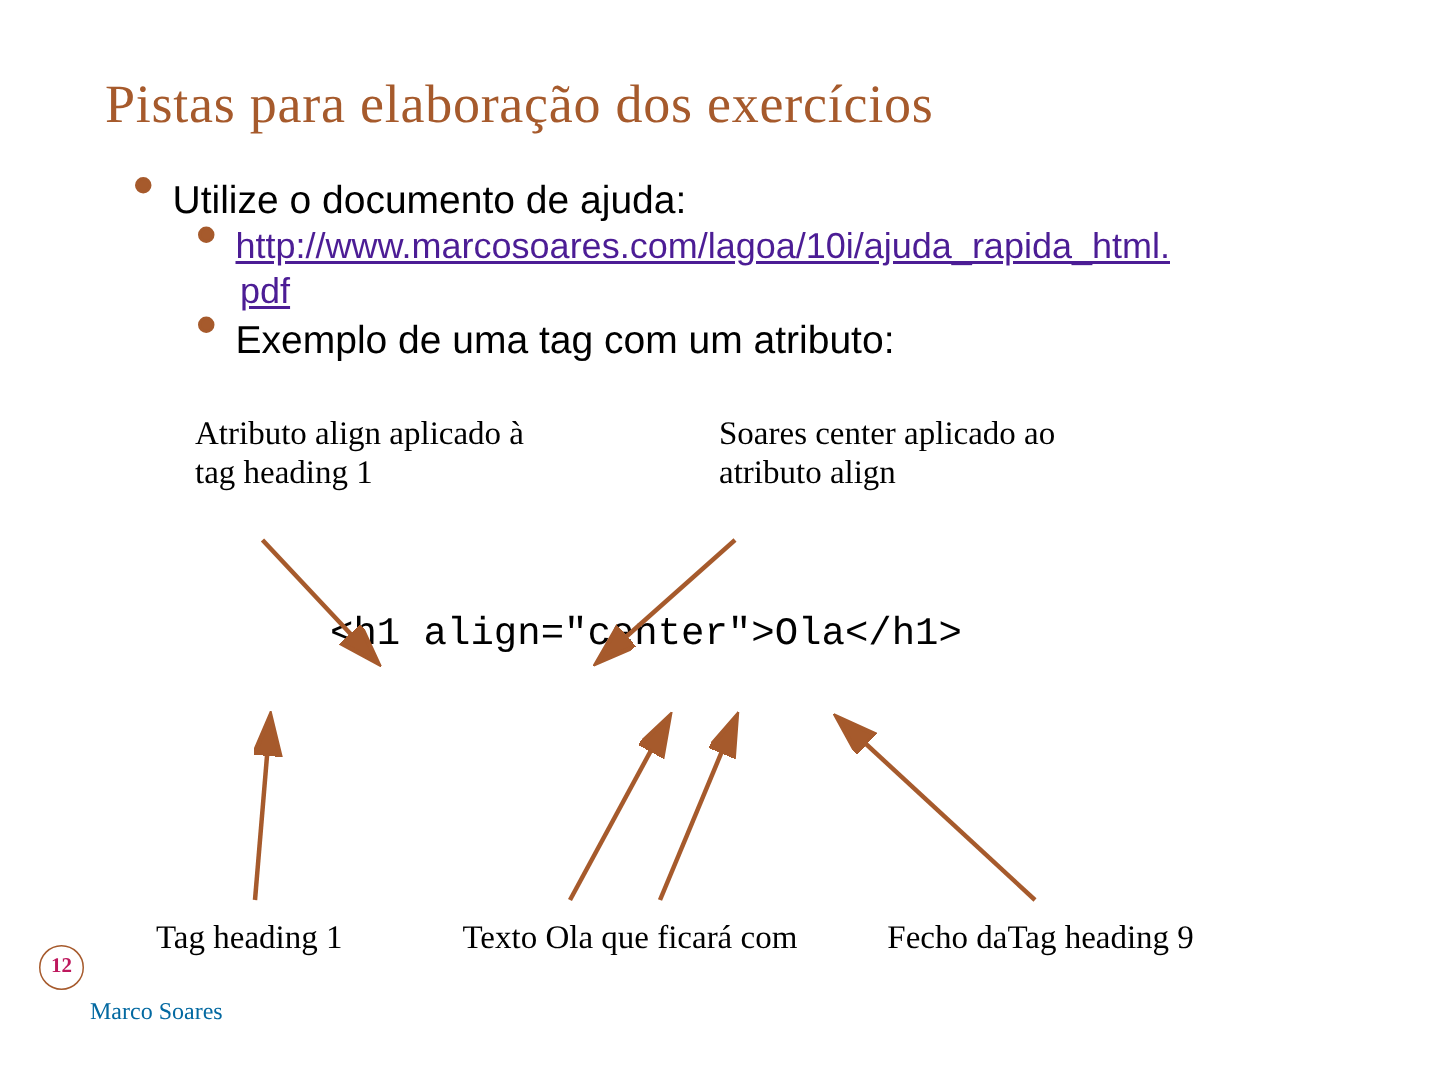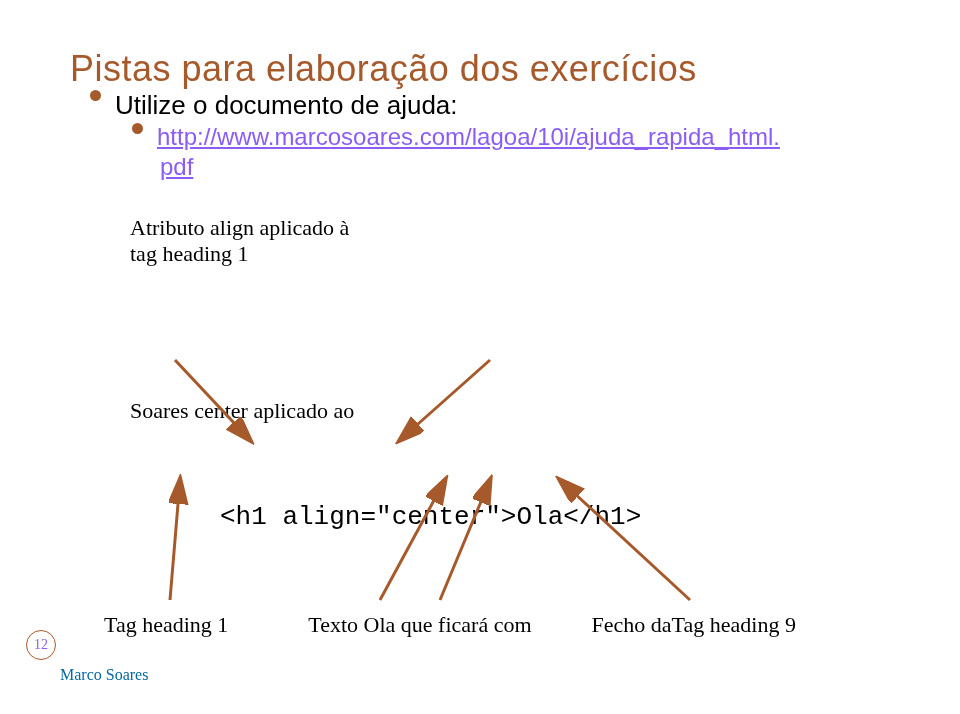--- a/index.html
+++ b/index.html
@@ -10,24 +10,25 @@
     font-family: Georgia, 'Times New Roman', serif;
     position: relative;
     overflow: hidden;
   }
   .slide {
     padding: 48px 70px 30px 70px;
     position: relative;
     height: 100%;
   }
   .title {
-    font-family: Liberation Sans, sans-serif;
+    font-family: Liberation Serif, serif;
     font-size: 36px;
     font-weight: 400;
     color: #a65a2c;
+    margin-bottom: 28px;
     letter-spacing: 0.5px;
   }
   .bullet-row {
     display: flex;
     font-family: Liberation Sans, sans-serif;
     font-size: 26px;
     color: #000;
     margin-left: 20px;
     margin-bottom: 2px;
   }
@@ -38,33 +39,32 @@
   .disc {
     width: 11px;
     height: 11px;
     border-radius: 50%;
     background: #a65a2c;
     border: 2px solid #a65a2c;
     margin-right: 14px;
     flex-shrink: 0;
   }
   .link {
-    color: #8b5cf6;
+    color: #4c1d95;
     text-decoration: underline;
   }
   .annot-row {
     display: flex;
     justify-content: flex-start;
     gap: 130px;
     margin-top: 34px;
     margin-left: 60px;
     font-family: 'Perpetua', Georgia, serif;
     font-size: 22px;
     color: #000;
-    flex-direction: column;
   }
   .annot-box { max-width: 260px; line-height: 1.2; }
   .code-line {
     font-family: 'Courier New', monospace;
     font-size: 26px;
     color: #000;
     margin-top: 78px;
     margin-left: 150px;
   }
   .bottom-row {
@@ -84,24 +84,25 @@
     position: absolute;
     left: 26px;
     bottom: 54px;
     width: 30px;
     height: 30px;
     border-radius: 50%;
     border: 1.5px solid #a65a2c;
     background: #fff;
     font-family: Georgia, serif;
     font-size: 14px;
-    color: #8b5cf6;
+    color: #be185d;
     display: flex;
     align-items: center;
     justify-content: center;
+    font-weight: bold;
   }
   .footer-name {
     position: absolute;
     left: 60px;
     bottom: 30px;
     font-family: 'Perpetua', Georgia, serif;
     font-size: 16px;
     color: #0369a1;
   }
   
@@ -123,28 +124,33 @@
   </div>
 
   <div class="bullet-row sub">
     <span class="disc"></span>
     <span class="link">http://www.marcosoares.com/lagoa/10i/ajuda_rapida_html.</span>
   </div>
   <div class="bullet-row sub" style="margin-left:90px;">
     <span class="link">pdf</span>
   </div>
 
+  <div class="bullet-row" style="margin-left:62px; margin-top:2px;">
+    <span class="disc"></span>
+    <span>Exemplo de uma tag com um atributo:</span>
+  </div>
 
   <div class="annot-row">
     <div class="annot-box">
       <div>Atributo align aplicado à</div>
       <div>tag heading 1</div>
     </div>
     <div class="annot-box">
       <div>Soares center aplicado ao</div>
+      <div>atributo align</div>
     </div>
   </div>
 
   <div class="code-line">&lt;h1 align="center"&gt;Ola&lt;/h1&gt;</div>
 
   <div class="bottom-row">
     <div class="bottom-item">Tag heading 1</div>
     <div class="bottom-item center">
       <div>Texto Ola que ficará com</div>
     </div>

